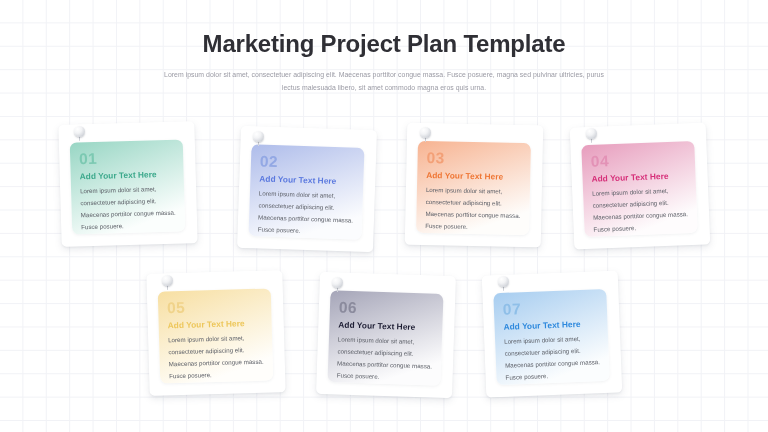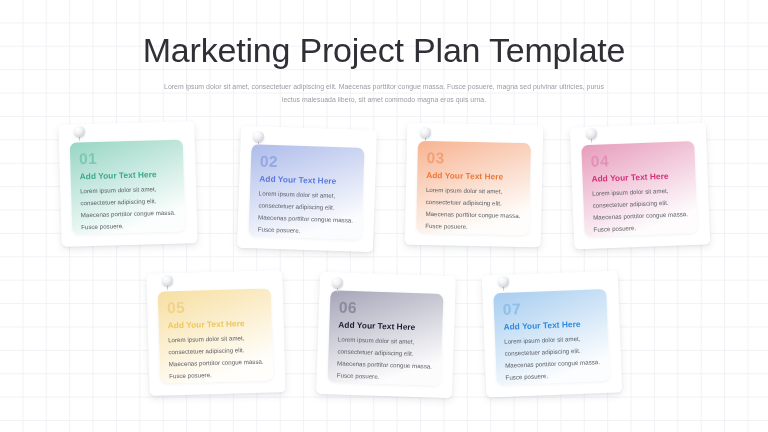--- a/index.html
+++ b/index.html
@@ -24,22 +24,22 @@
   }
 
   
   #header {
     position:absolute;
     left:0; top:30px;
     width:768px;
     text-align:center;
   }
   #title {
-    font-size:34px;
-    font-weight:normal;
+    font-size:24px;
+    font-weight:bold;
     color:#2f2f35;
     letter-spacing:-0.2px;
     line-height:1.2;
   }
   #subtitle {
     margin:9px auto 0;
     width:446px;
     font-size:6.9px;
     line-height:1.95;
     color:#9a9aa4;

